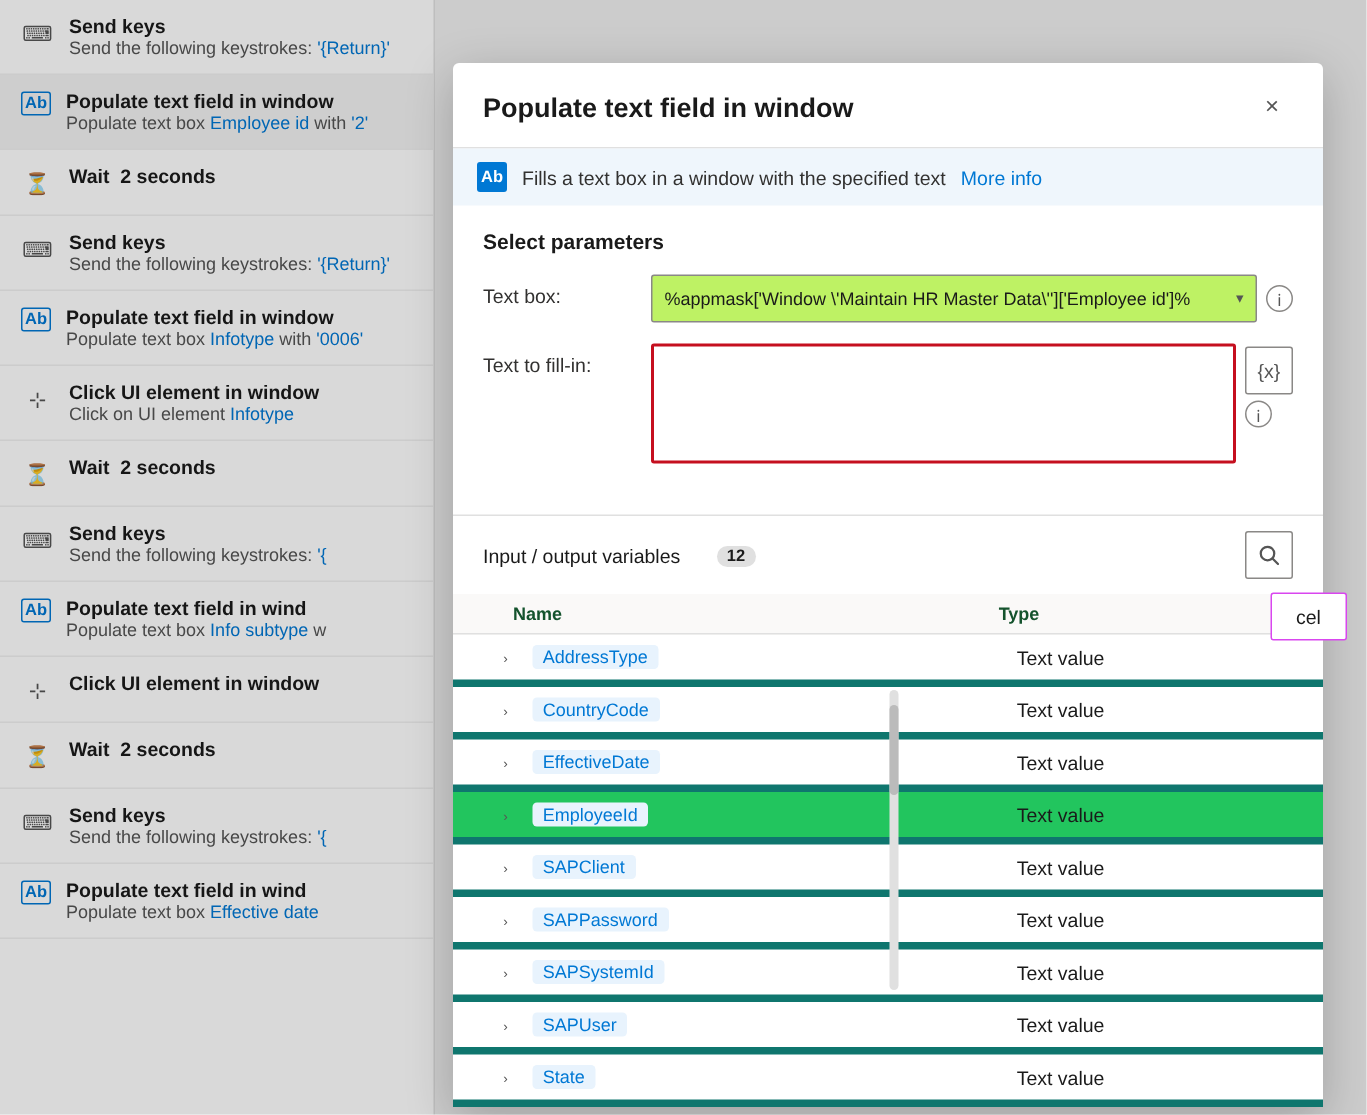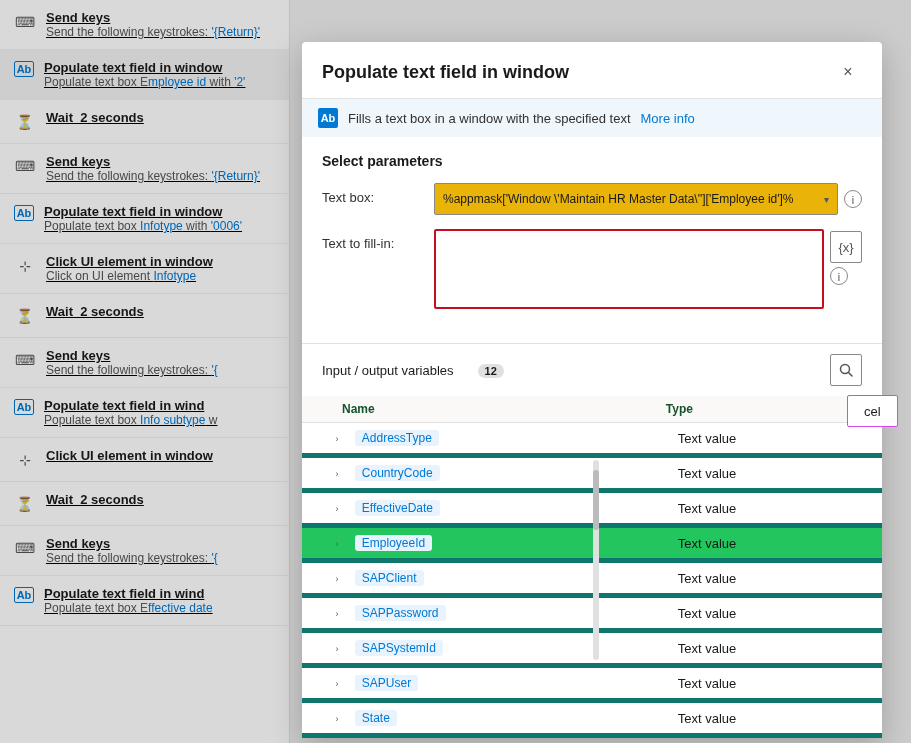--- a/index.html
+++ b/index.html
@@ -41,21 +41,20 @@
       margin-top: 1px;
       display: flex;
       align-items: center;
       justify-content: center;
       color: #555;
       font-size: 14px;
     }
     .step-content {
       flex: 1;
       min-width: 0;
-      text-decoration: underline;
     }
     .step-title {
       font-weight: 600;
       color: #1a1a1a;
       font-size: 13px;
       white-space: nowrap;
       overflow: hidden;
       text-overflow: ellipsis;
     }
     .step-desc {
@@ -180,21 +179,21 @@
       gap: 6px;
     }
     .select-box {
       flex: 1;
       height: 32px;
       border: 1px solid #8a8886;
       border-radius: 2px;
       padding: 0 8px;
       font-size: 13px;
       color: #1a1a1a;
-      background: #eab308;
+      background: #bef264;
       display: flex;
       align-items: center;
       justify-content: space-between;
       cursor: pointer;
     }
     .select-box-text {
       font-size: 12px;
       color: #1a1a1a;
       flex: 1;
       white-space: nowrap;

